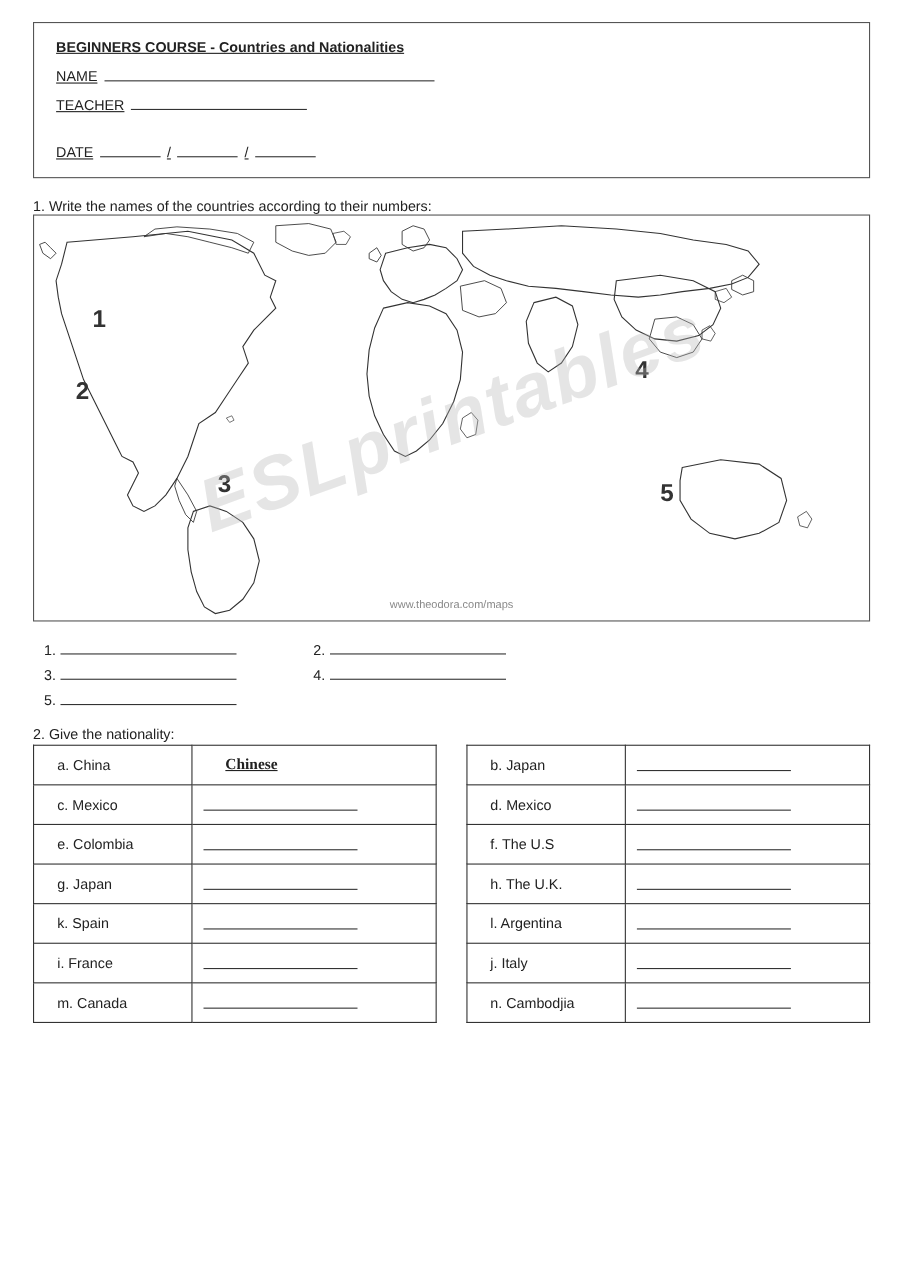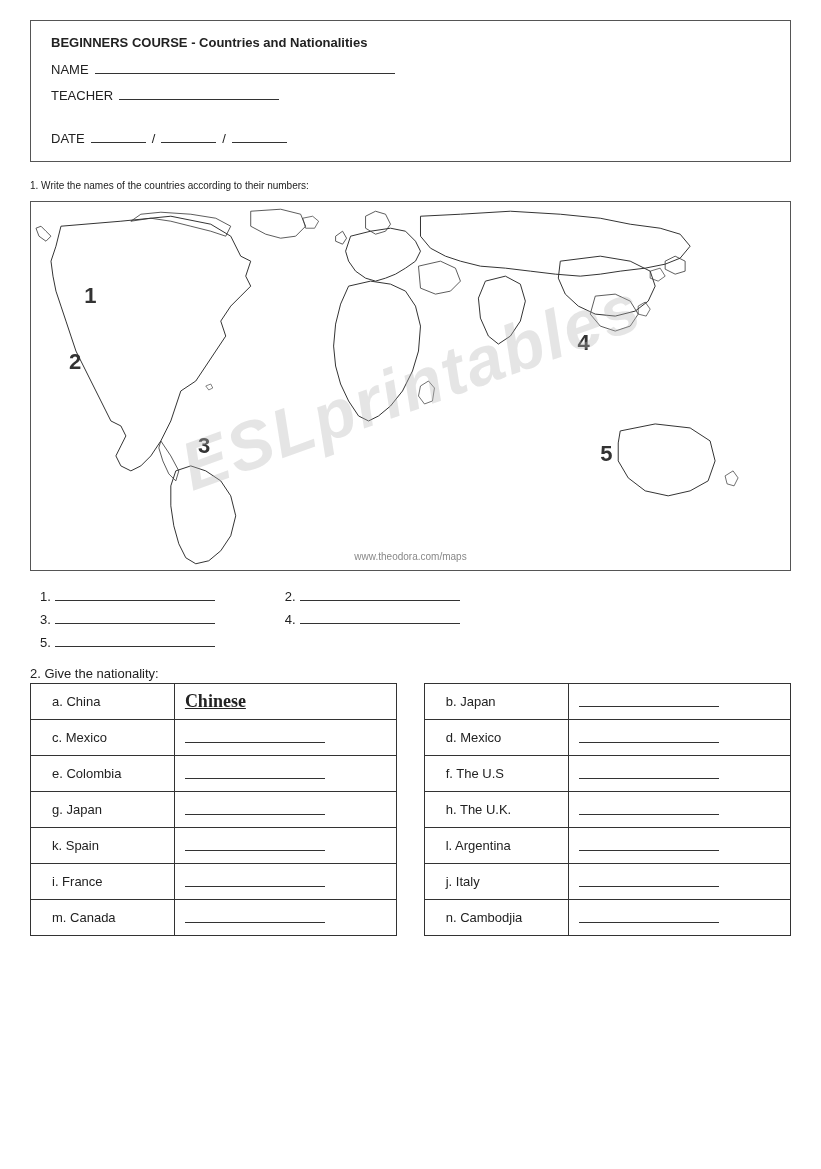--- a/index.html
+++ b/index.html
@@ -18,20 +18,21 @@
       border: 1px solid #555;
       padding: 10px 20px;
       margin-bottom: 18px;
       line-height: 1.8;
     }
     .header-line {
       display: flex;
       align-items: baseline;
       gap: 6px;
       font-size: 13px;
+      text-decoration: underline;
     }
     .header-title {
       font-size: 13px;
       font-weight: bold;
     }
     .underline-field {
       border-bottom: 1px solid #333;
       display: inline-block;
       min-width: 300px;
       height: 16px;
@@ -50,22 +51,21 @@
     }
     .teacher-date-row {
       display: flex;
       gap: 20px;
       align-items: baseline;
       flex-direction: column;
     }
 
     
     .section-label {
-      font-size: 10px;
-      margin-bottom: 10px;
+      font-size: 13px;
       margin-top: 4px;
     }
 
     
     .map-container {
       border: 1px solid #555;
       margin-bottom: 14px;
       position: relative;
       height: 370px;
       overflow: hidden;
@@ -162,24 +162,25 @@
       border: none;
       background: #fff;
     }
     .answer-input-line {
       border-bottom: 1px solid #333;
       display: inline-block;
       width: 140px;
       height: 14px;
     }
     .china-answer {
-      font-size: 18px;
+      font-size: 14px;
       font-weight: bold;
       text-decoration: underline;
       font-family: 'Times New Roman', serif;
+      margin-left: 20px;
     }
   </style>
 </head>
 <body>
 
 <div class="header-box">
   <div class="header-line">
     <span class="header-title">BEGINNERS COURSE - Countries and Nationalities</span>
   </div>
   <div class="header-line" style="margin-top:4px;">

